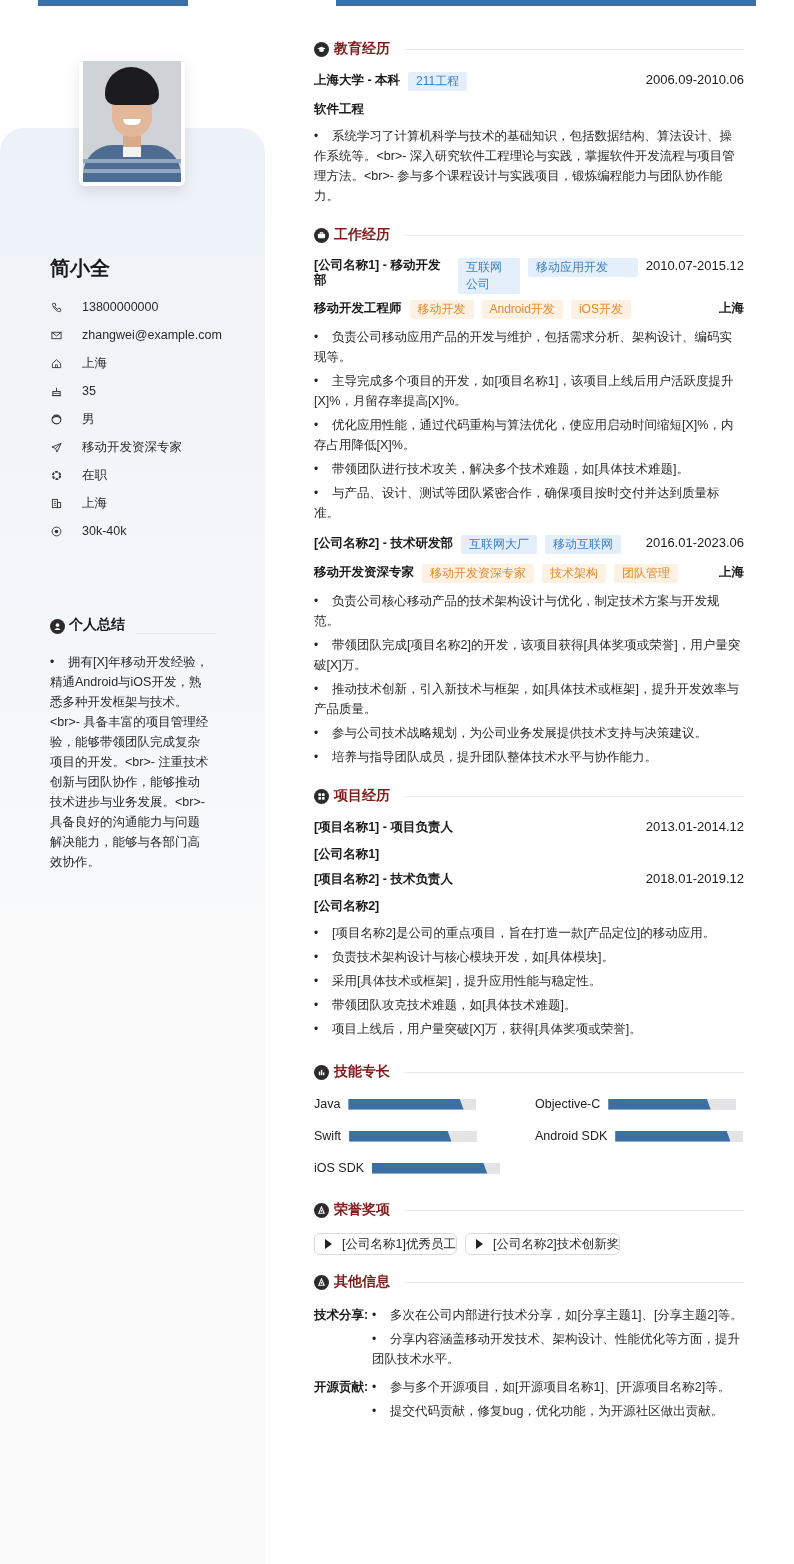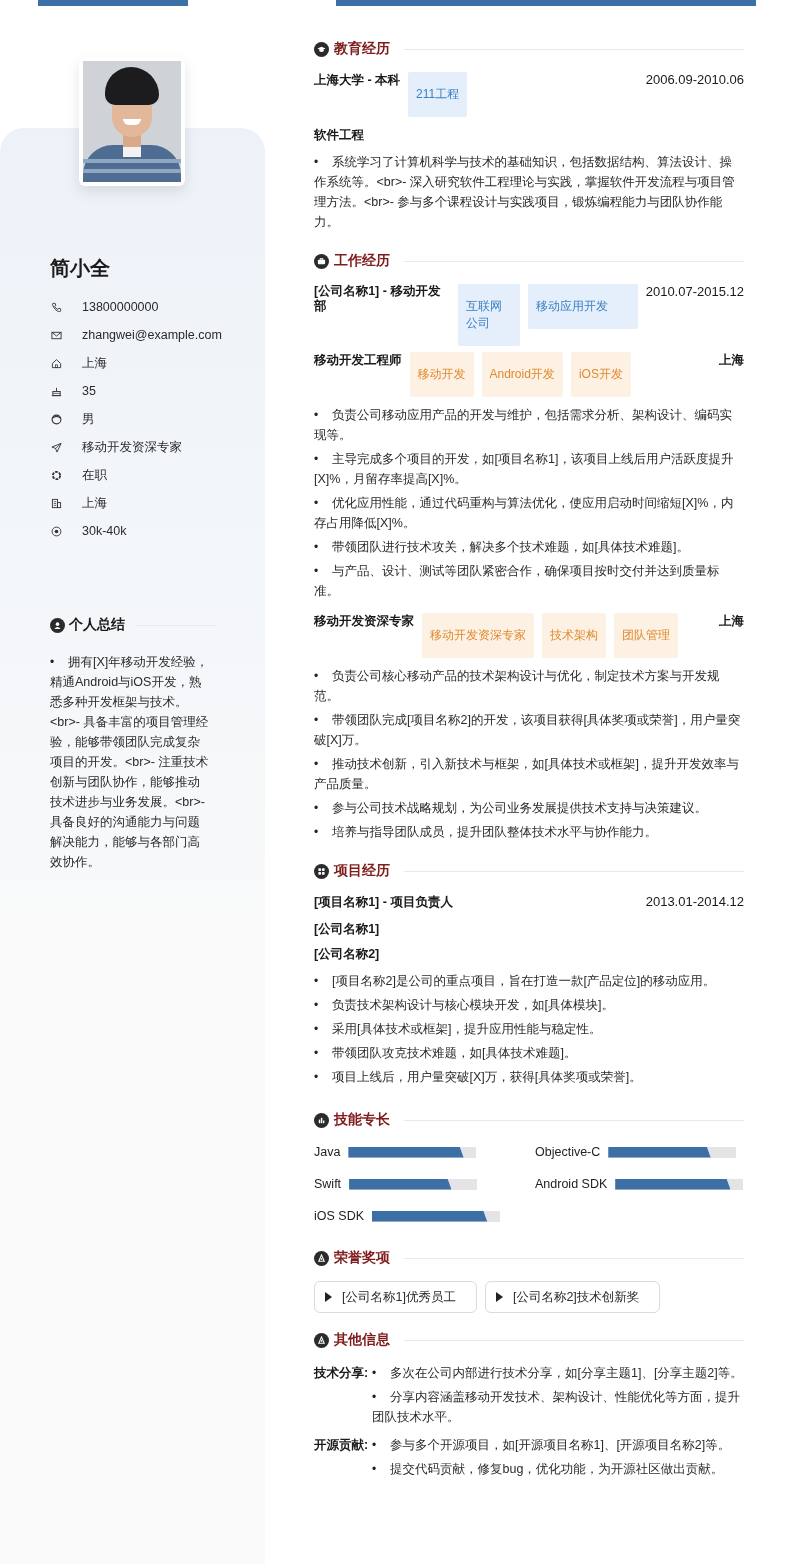--- a/index.html
+++ b/index.html
@@ -31,54 +31,54 @@
   .photo .shirt { position:absolute; left:0; top:84px; width:98px; height:40px; background:#4f6d92; border-radius:30px 30px 0 0; }
   .photo .stripe { position:absolute; left:0; height:4px; width:98px; background:#8fa7c0; }
   .photo .collar { position:absolute; left:40px; top:86px; width:18px; height:10px; background:#f2f2f2; }
 
   .name { position: absolute; left: 50px; top: 255px; font-size: 20px; font-weight: bold; color: #1a1a1a; }
   .info-list { position: absolute; left: 50px; top: 293px; }
   .info-item { display: flex; align-items: center; height: 28px; font-size: 12.5px; color: #2a2a2a; gap: 12px; }
   .info-item .ico { width: 12px; height: 12px; margin-right: 8px; display: inline-flex; align-items: center; justify-content: center; color: #333; }
   .info-item .ico svg { width: 11px; height: 11px; }
 
-  .side-section-title { position: absolute; left: 50px; top: 616px; display: flex; align-items: center; width: 166px; }
+  .side-section-title { position: absolute; left: 50px; top: 616px; display: flex; align-items: flex-end; width: 166px; }
   .side-section-title .t { font-size: 14px; font-weight: bold; color: #1a1a1a; margin-left: 4px; white-space: nowrap; }
   .side-section-title .line { flex: 1; height: 1px; background: #e6e9ee; margin-left: 10px; }
   .summary { position: absolute; left: 50px; top: 652px; width: 162px; font-size: 12.5px; line-height: 20px; color: #2a2a2a; }
 
   
   .main { position: absolute; left: 314px; top: 38px; width: 430px; }
   .sec-title { display: flex; align-items: center; height: 22px; margin-bottom: 12px; }
   .sec-title .sico { width: 15px; height: 15px; border-radius: 50%; background: #2b2b2b; display: inline-flex; align-items: center; justify-content: center; }
   .sec-title .sico svg { width: 9px; height: 9px; }
   .sec-title .t { font-size: 14px; font-weight: bold; margin-left: 5px; color: #7f1d1d; white-space: nowrap; }
   .sec-title .line { flex: 1; height: 1px; background: #e6e9ee; margin-left: 14px; }
 
   .row { display: flex; align-items: flex-start; justify-content: space-between; font-size: 12.5px; }
   .row .left { display: flex; align-items: flex-start; flex-wrap: nowrap; }
   .bold { font-weight: bold; color: #1a1a1a; }
   .date { font-weight: normal; color: #1a1a1a; white-space: nowrap; font-size: 13px; }
 
-  .tag { display: inline-block; padding: 14px 8px; font-size: 12px; line-height: 17px; margin-left: 8px; border-radius: 2px; }
+  .tag { display: inline-block; padding: 1px 8px; font-size: 12px; line-height: 17px; margin-left: 8px; border-radius: 2px; }
   .tag.blue { background: #e4effb; color: #3b7fc4; }
   .tag.orange { background: #fdf1e4; color: #e08a2e; }
 
   ul.bullets { list-style: none; font-size: 12.5px; color: #2a2a2a; line-height: 20px; }
   ul.bullets li { position: relative; padding-left: 0; margin-bottom: 4px; text-indent: 18px; }
   ul.bullets li::before { content: "•"; position: absolute; left: 0; top: 0; text-indent: 0; font-size: 12px; color: #222; }
 
   .skill-grid { display: grid; grid-template-columns: 221px 209px; row-gap: 14px; margin-top: 2px; }
   .skill { display: flex; align-items: center; height: 18px; font-size: 12.5px; }
   .skill .lbl { margin-right: 8px; white-space: nowrap; }
   .skill .track { width: 128px; height: 11px; background: #e4e4e6; position: relative; overflow: hidden; }
   .skill .fill { position: absolute; left: 0; top: 0; height: 11px; background: #3b6fa6; clip-path: polygon(0 0, calc(100% - 4px) 0, 100% 100%, 0 100%); }
 
   .awards { display: flex; gap: 8px; margin-bottom: 16px; }
-  .award { display: flex; align-items: center; height: 32px; padding: 0 20px 0 10px; border: 1px solid #d8dbe0; border-radius: 6px; font-size: 12.5px; color: #2a2a2a; background:#fff; }
+  .award { display: flex; align-items: center; height: 22px; padding: 0 0 0 10px; border: 1px solid #d8dbe0; border-radius: 6px; font-size: 12.5px; color: #2a2a2a; background:#fff; }
   .award .play { width: 0; height: 0; border-left: 7px solid #222; border-top: 5px solid transparent; border-bottom: 5px solid transparent; margin-right: 10px; }
 
   .other-row { display: flex; font-size: 12.5px; line-height: 20px; margin-bottom: 4px; }
   .other-row .k { font-weight: bold; width: 58px; white-space: nowrap; color:#1a1a1a; }
   .other-row ul { flex: 1; margin-left: 0; }
   .other-row ul li { margin-bottom: 4px; }
 </style>
 </head>
 <body>
 
@@ -259,20 +259,28 @@
     <ul class="bullets" style="margin-bottom:12px;">
       <li>负责公司移动应用产品的开发与维护，包括需求分析、架构设计、编码实现等。</li>
       <li>主导完成多个项目的开发，如[项目名称1]，该项目上线后用户活跃度提升[X]%，月留存率提高[X]%。</li>
       <li>优化应用性能，通过代码重构与算法优化，使应用启动时间缩短[X]%，内存占用降低[X]%。</li>
       <li>带领团队进行技术攻关，解决多个技术难题，如[具体技术难题]。</li>
       <li>与产品、设计、测试等团队紧密合作，确保项目按时交付并达到质量标准。</li>
     </ul>
   </div>
 
   <div>
+    <div class="row" style="margin-bottom:10px;">
+      <div class="left">
+        <span class="bold">[公司名称2] - 技术研发部</span>
+        <span class="tag blue">互联网大厂</span>
+        <span class="tag blue">移动互联网</span>
+      </div>
+      <span class="date">2016.01-2023.06</span>
+    </div>
     <div class="row" style="margin-bottom:8px;">
       <div class="left">
         <span class="bold">移动开发资深专家</span>
         <span class="tag orange">移动开发资深专家</span>
         <span class="tag orange">技术架构</span>
         <span class="tag orange">团队管理</span>
       </div>
       <span class="bold">上海</span>
     </div>
     <ul class="bullets" style="margin-bottom:18px;">
@@ -299,20 +307,24 @@
 
   <div>
     <div class="row" style="margin-bottom:10px;">
       <span class="bold">[项目名称1] - 项目负责人</span>
       <span class="date">2013.01-2014.12</span>
     </div>
     <div class="bold" style="font-size:12.5px;margin-bottom:8px;">[公司名称1]</div>
   </div>
 
   <div>
+    <div class="row" style="margin-bottom:10px;">
+      <span class="bold">[项目名称2] - 技术负责人</span>
+      <span class="date">2018.01-2019.12</span>
+    </div>
     <div class="bold" style="font-size:12.5px;margin-bottom:8px;">[公司名称2]</div>
     <ul class="bullets" style="margin-bottom:22px;">
       <li>[项目名称2]是公司的重点项目，旨在打造一款[产品定位]的移动应用。</li>
       <li>负责技术架构设计与核心模块开发，如[具体模块]。</li>
       <li>采用[具体技术或框架]，提升应用性能与稳定性。</li>
       <li>带领团队攻克技术难题，如[具体技术难题]。</li>
       <li>项目上线后，用户量突破[X]万，获得[具体奖项或荣誉]。</li>
     </ul>
   </div>
 

